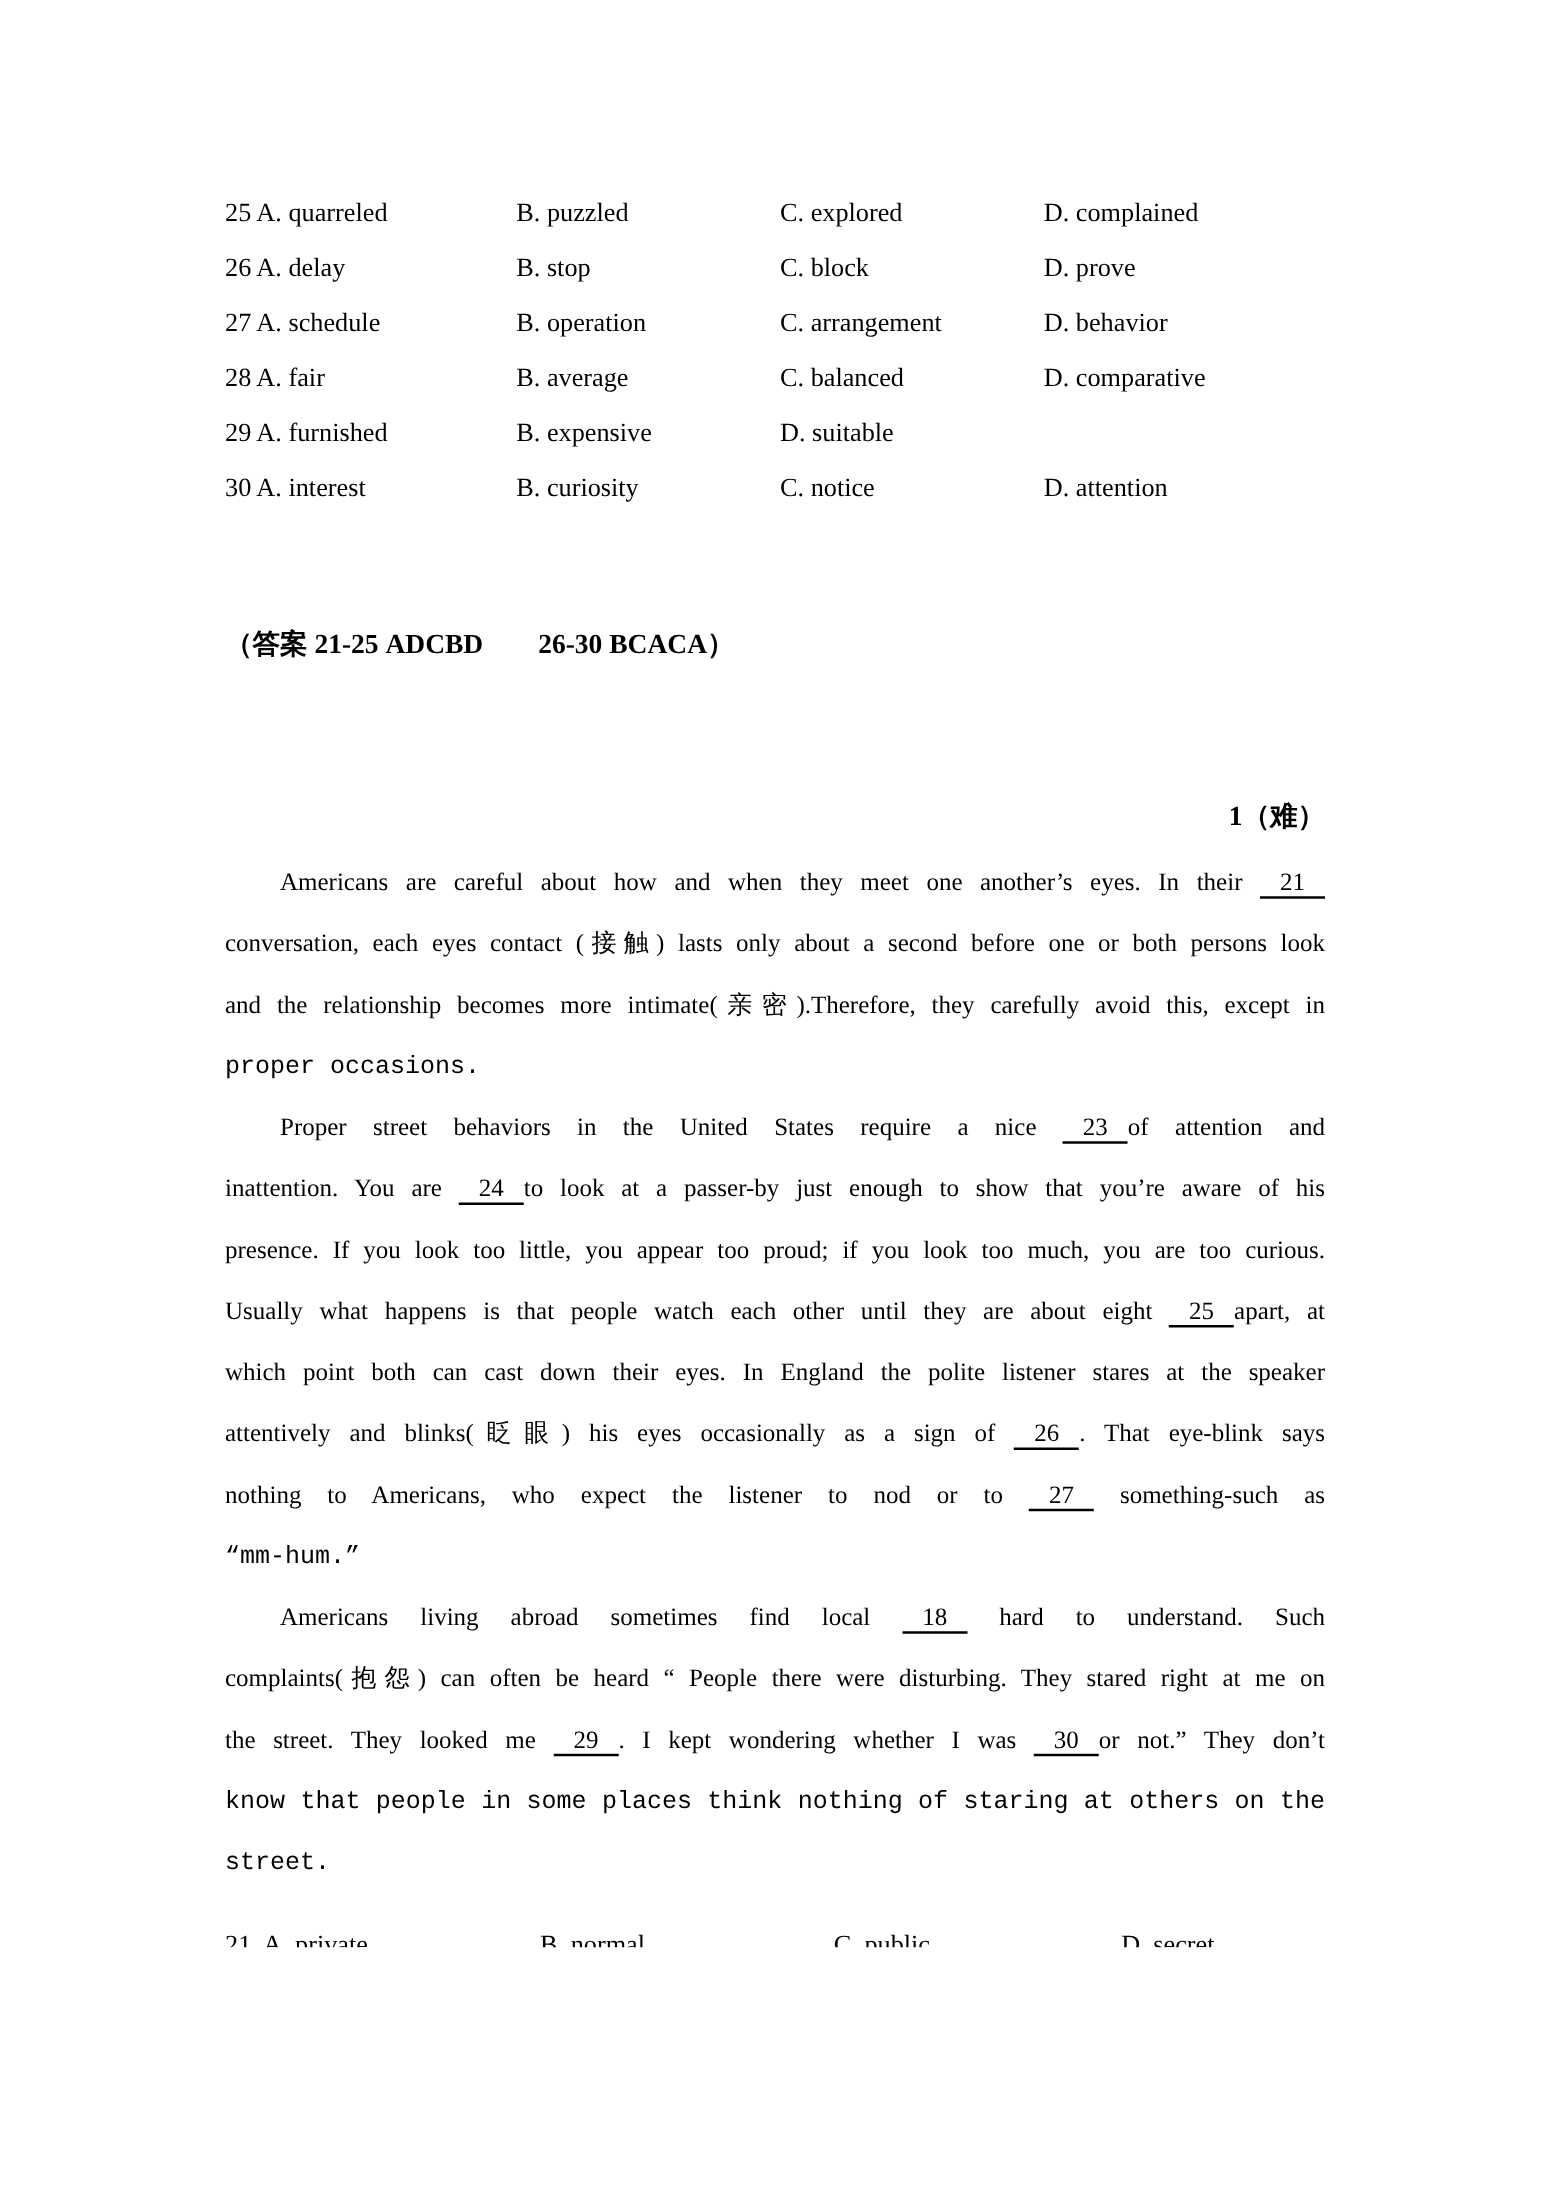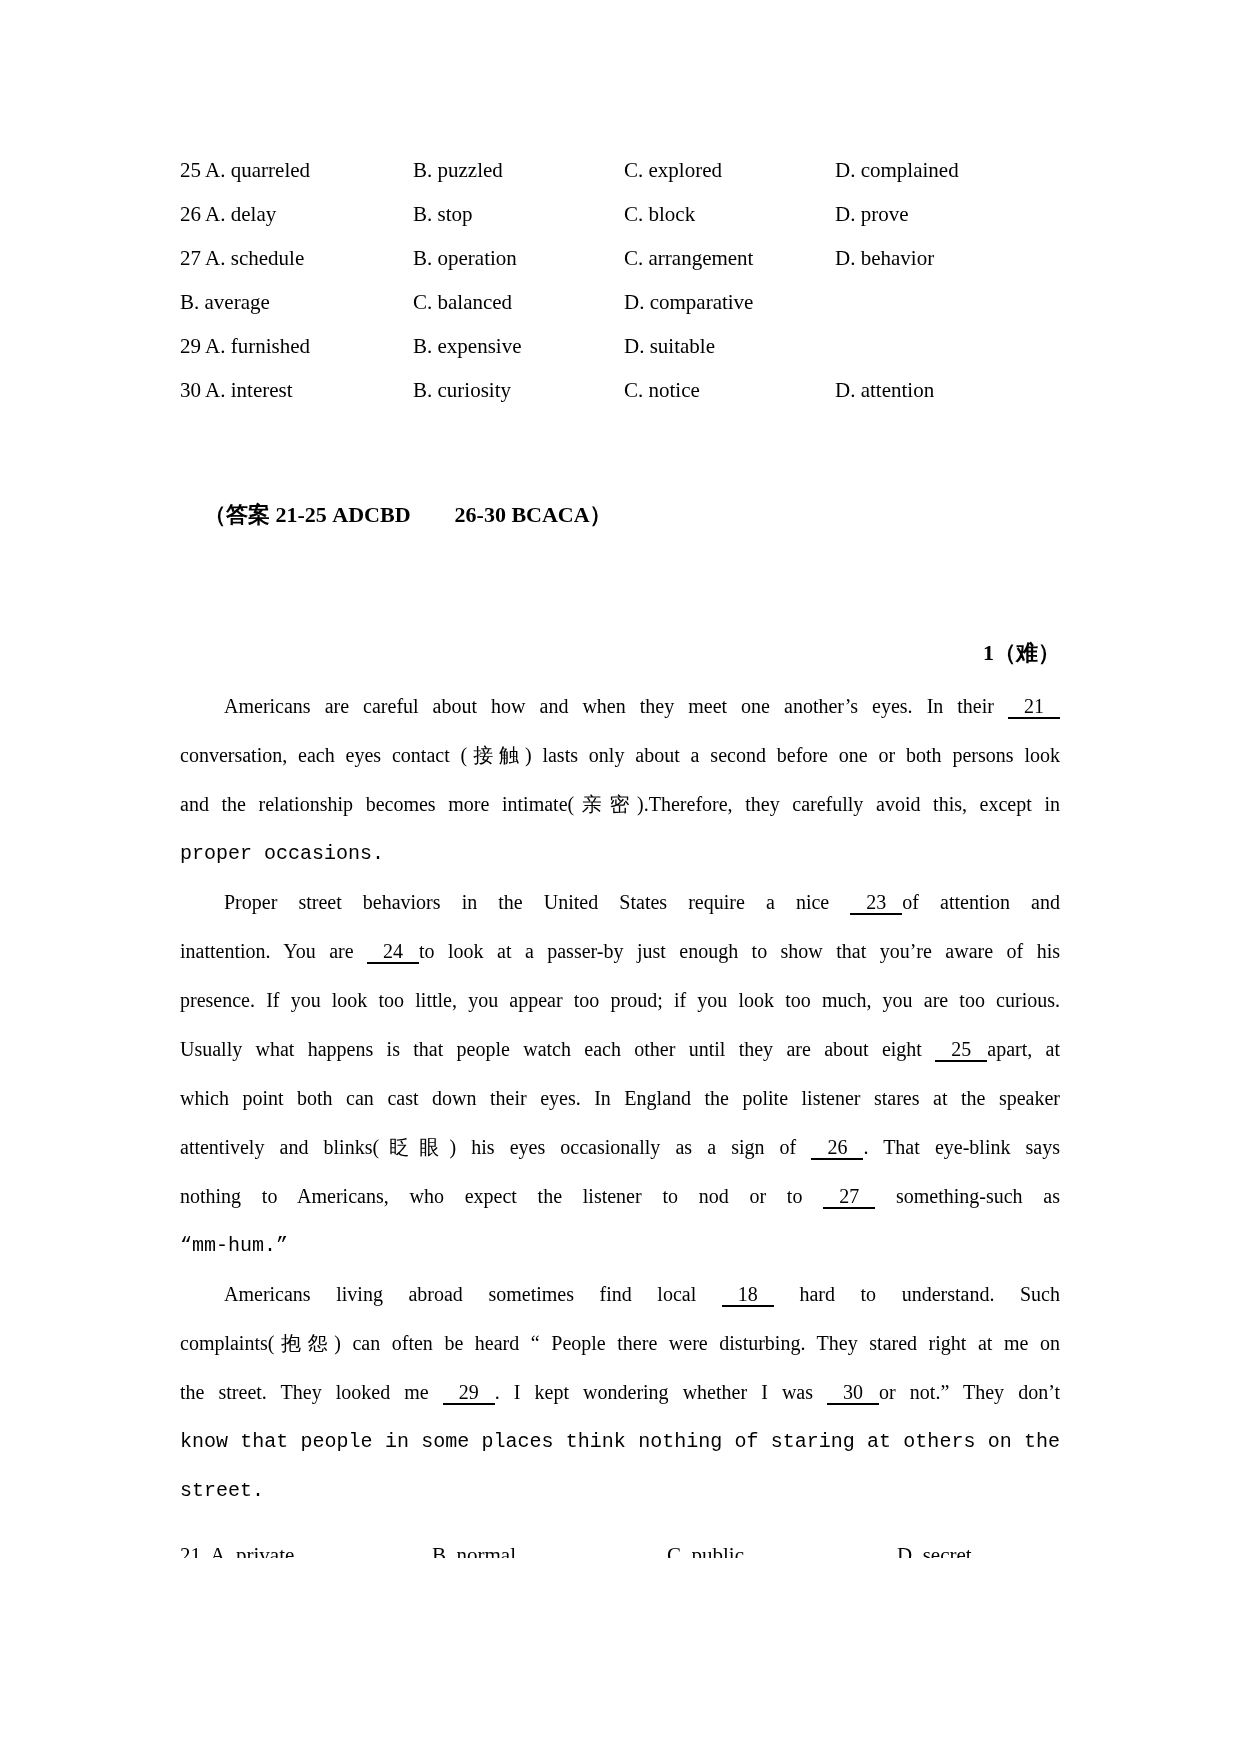--- a/index.html
+++ b/index.html
@@ -23,21 +23,20 @@
   .opts.bottom .opt-row { grid-template-columns: 252px 235px 230px 1fr; }
   .opt-cell { white-space: nowrap; }
 
   
   .answer-line {
     margin-top: 88px;
     font-size: 22px;
     font-weight: bold;
     line-height: 30px;
     white-space: pre;
-    margin-left: 24px;
   }
 
   
   .passage-title {
     margin-top: 108px;
     text-align: right;
     font-size: 22px;
     font-weight: bold;
     line-height: 30px;
   }
@@ -85,20 +84,21 @@
         <span class="opt-cell">C. block</span>
         <span class="opt-cell">D. prove</span>
       </div>
       <div class="opt-row">
         <span class="opt-cell">27 A. schedule</span>
         <span class="opt-cell">B. operation</span>
         <span class="opt-cell">C. arrangement</span>
         <span class="opt-cell">D. behavior</span>
       </div>
       <div class="opt-row">
+        <span class="opt-cell">28 A. fair</span>
         <span class="opt-cell">B. average</span>
         <span class="opt-cell">C. balanced</span>
         <span class="opt-cell">D. comparative</span>
       </div>
       <div class="opt-row">
         <span class="opt-cell">29 A. furnished</span>
         <span class="opt-cell">B. expensive</span>
         <span class="opt-cell">D. suitable</span>
       </div>
       <div class="opt-row">

